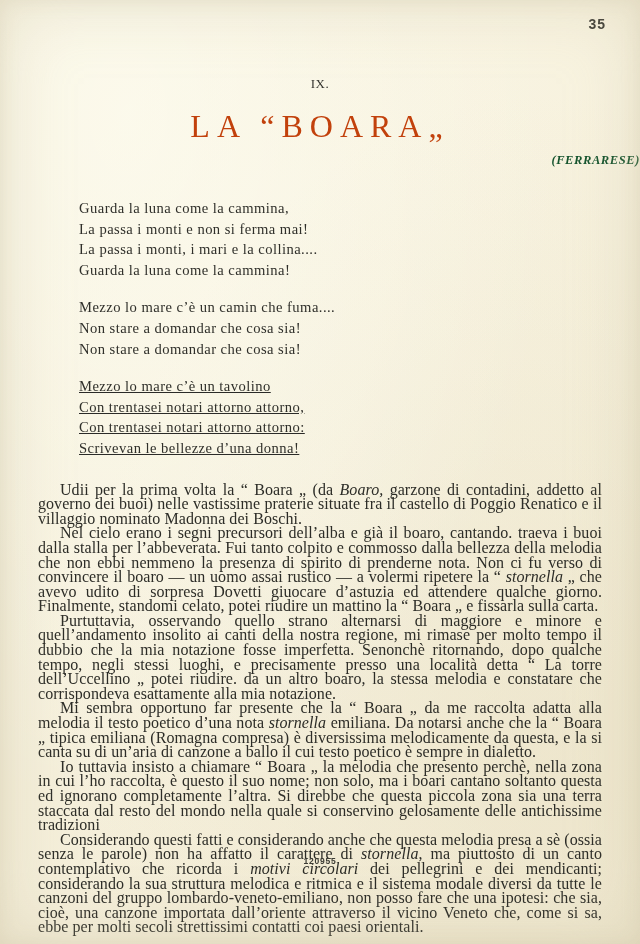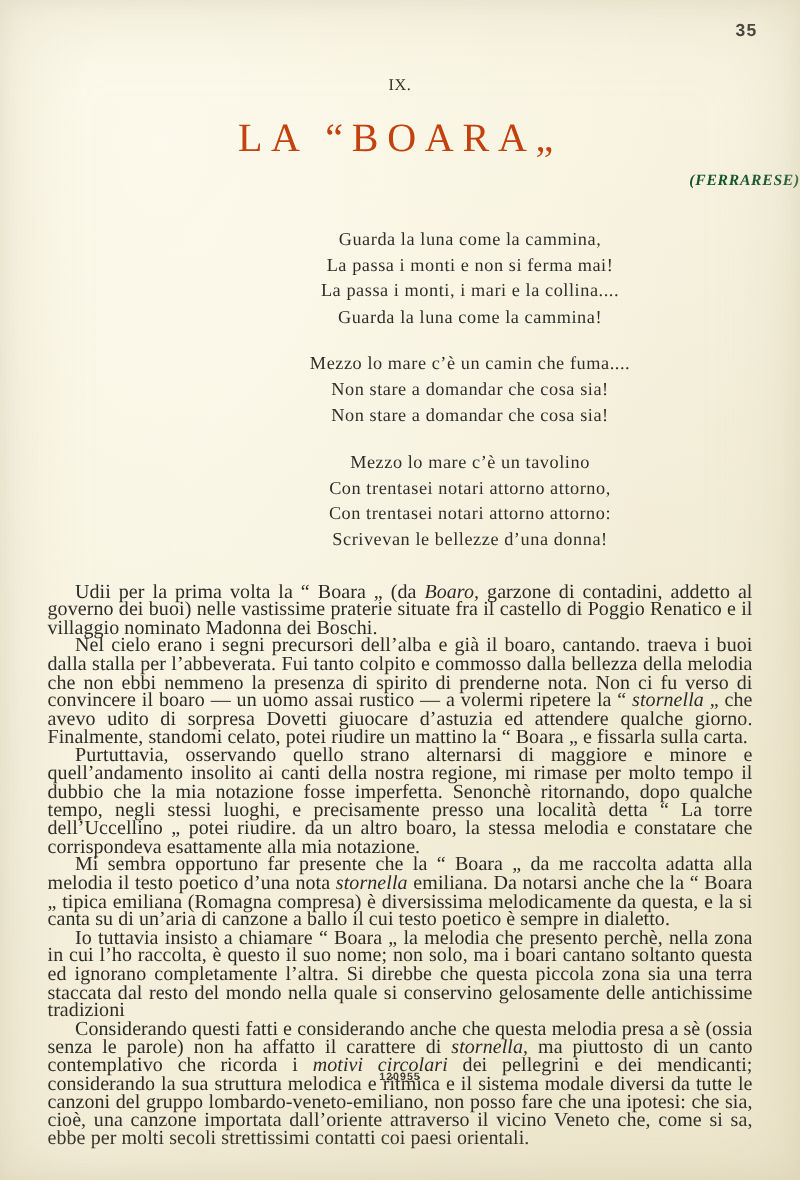--- a/index.html
+++ b/index.html
@@ -49,21 +49,21 @@
     font-size: 14px;
     letter-spacing: 1px;
     color: #3a3a34;
     font-family: "Liberation Sans", "DejaVu Sans", sans-serif;
     font-weight: 600;
   }
 
   
   .heading {
     text-align: center;
-    padding-top: 60px;
+    padding-top: 76px;
   }
   .roman-number {
     font-size: 13px;
     letter-spacing: 0.5px;
     color: #35352f;
   }
   .title {
     margin-top: 16px;
     font-size: 32px;
     letter-spacing: 7px;
@@ -77,27 +77,26 @@
     font-style: italic;
     font-weight: 700;
     letter-spacing: 0.6px;
     color: #14532d;
     text-align: right;
   }
 
   
   .verses {
     margin: 30px 0 0 0;
-    padding-left: 112px;
-    text-align: center;
+    padding-left: 79px;
   }
   .stanza {
     margin-bottom: 17px;
   }
-  .stanza:last-child { margin-bottom: 0; }
+  .stanza:last-child { margin-bottom: 0; text-decoration: underline; }
   .verse-line {
     font-size: 14.6px;
     line-height: 20.6px;
     color: #2f2f2a;
     letter-spacing: 0.45px;
     white-space: pre;
   }
 
   
   .prose {

